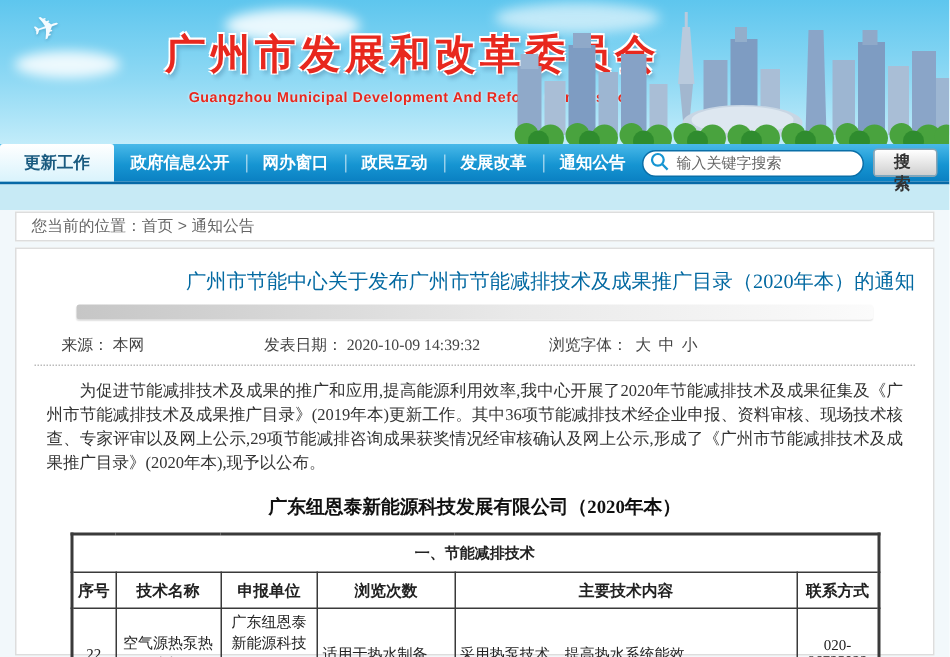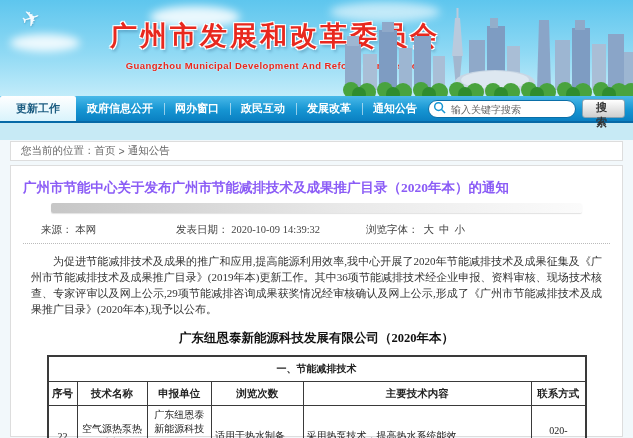--- a/index.html
+++ b/index.html
@@ -49,22 +49,22 @@
   
   .breadcrumb-box { margin:1px 10px 4px 10px; height:20px; background:#fff;
     border:1px solid #ddd; display:flex; align-items:center; padding:0 10px;
     font-size:10.5px; color:#666; }
   .breadcrumb-box a { color:#666; text-decoration:none; cursor:pointer; }
   .crumb-sep { margin:0 3px; }
 
   
   .main-box { margin:0 10px; background:#fff; border:1px solid #ddd;
     height:272px; padding:0 12px; }
-  .article-title { text-align:left; padding-top:13px; font-size:13.5px; font-weight:bold;
-    color:#8b5cf6; font-family:"Liberation Serif", serif; }
+  .article-title { text-align:right; padding-top:13px; font-size:13.5px; font-weight:normal;
+    color:#0369a1; font-family:"Liberation Serif", serif; }
   .title-bar { height:10px; margin:6px 28px 0 28px; border-radius:2px;
     background:linear-gradient(90deg,#c6c6c6 0%,#e9e9e9 55%,#fbfbfb 100%);
     box-shadow:0 1px 1px rgba(0,0,0,.12); }
   .meta-row { display:flex; align-items:center; padding:10px 18px 6px 18px;
     font-size:10.5px; color:#444; font-family:"Liberation Serif", serif;
     border-bottom:1px dotted #bbb; }
   .meta-item { white-space:nowrap; }
   .meta-item.m1 { width:135px; }
   .meta-item.m2 { width:190px; }
   .meta-item.m3 { flex:1; }

